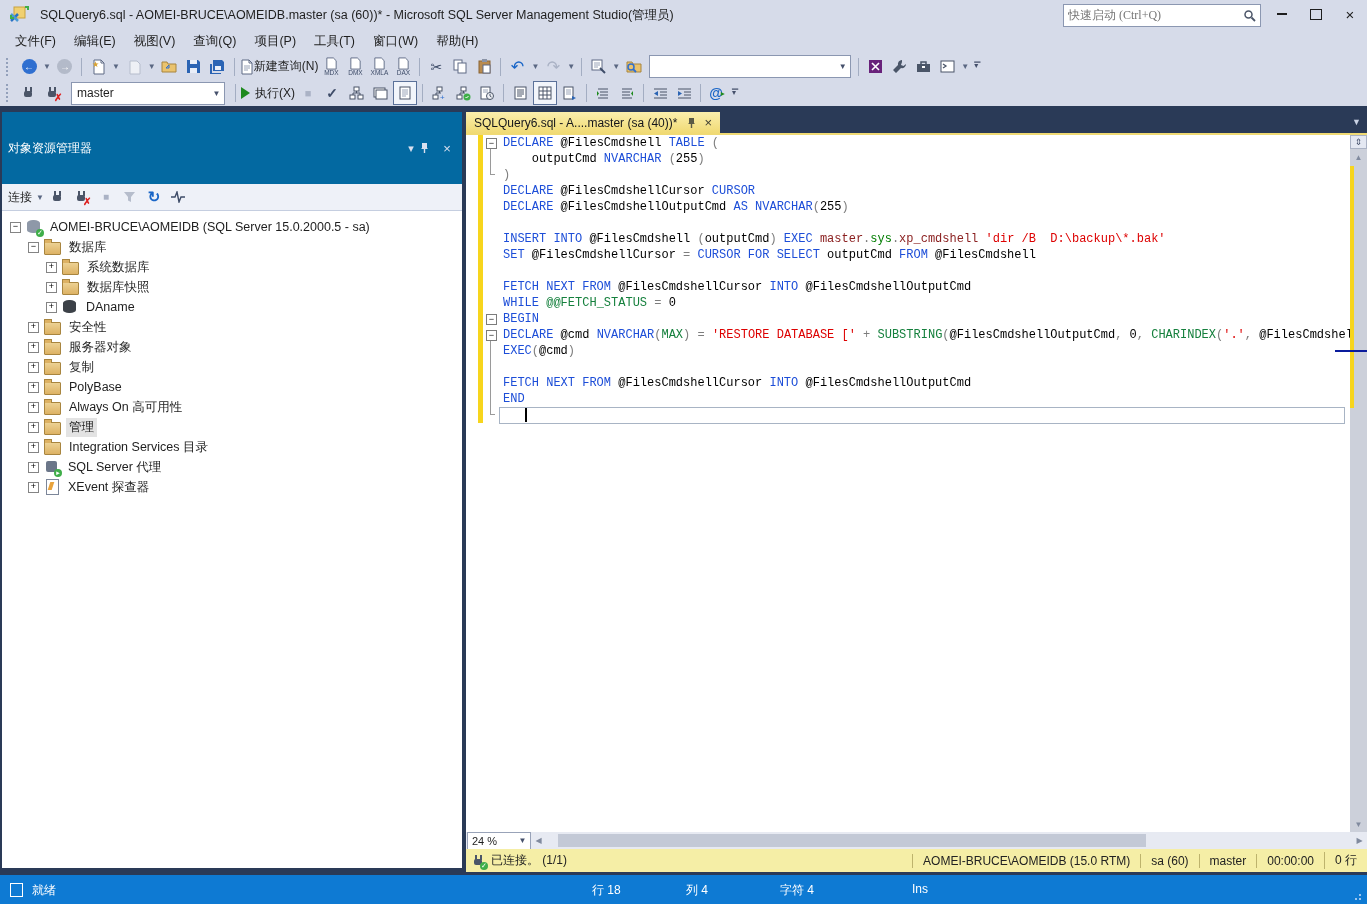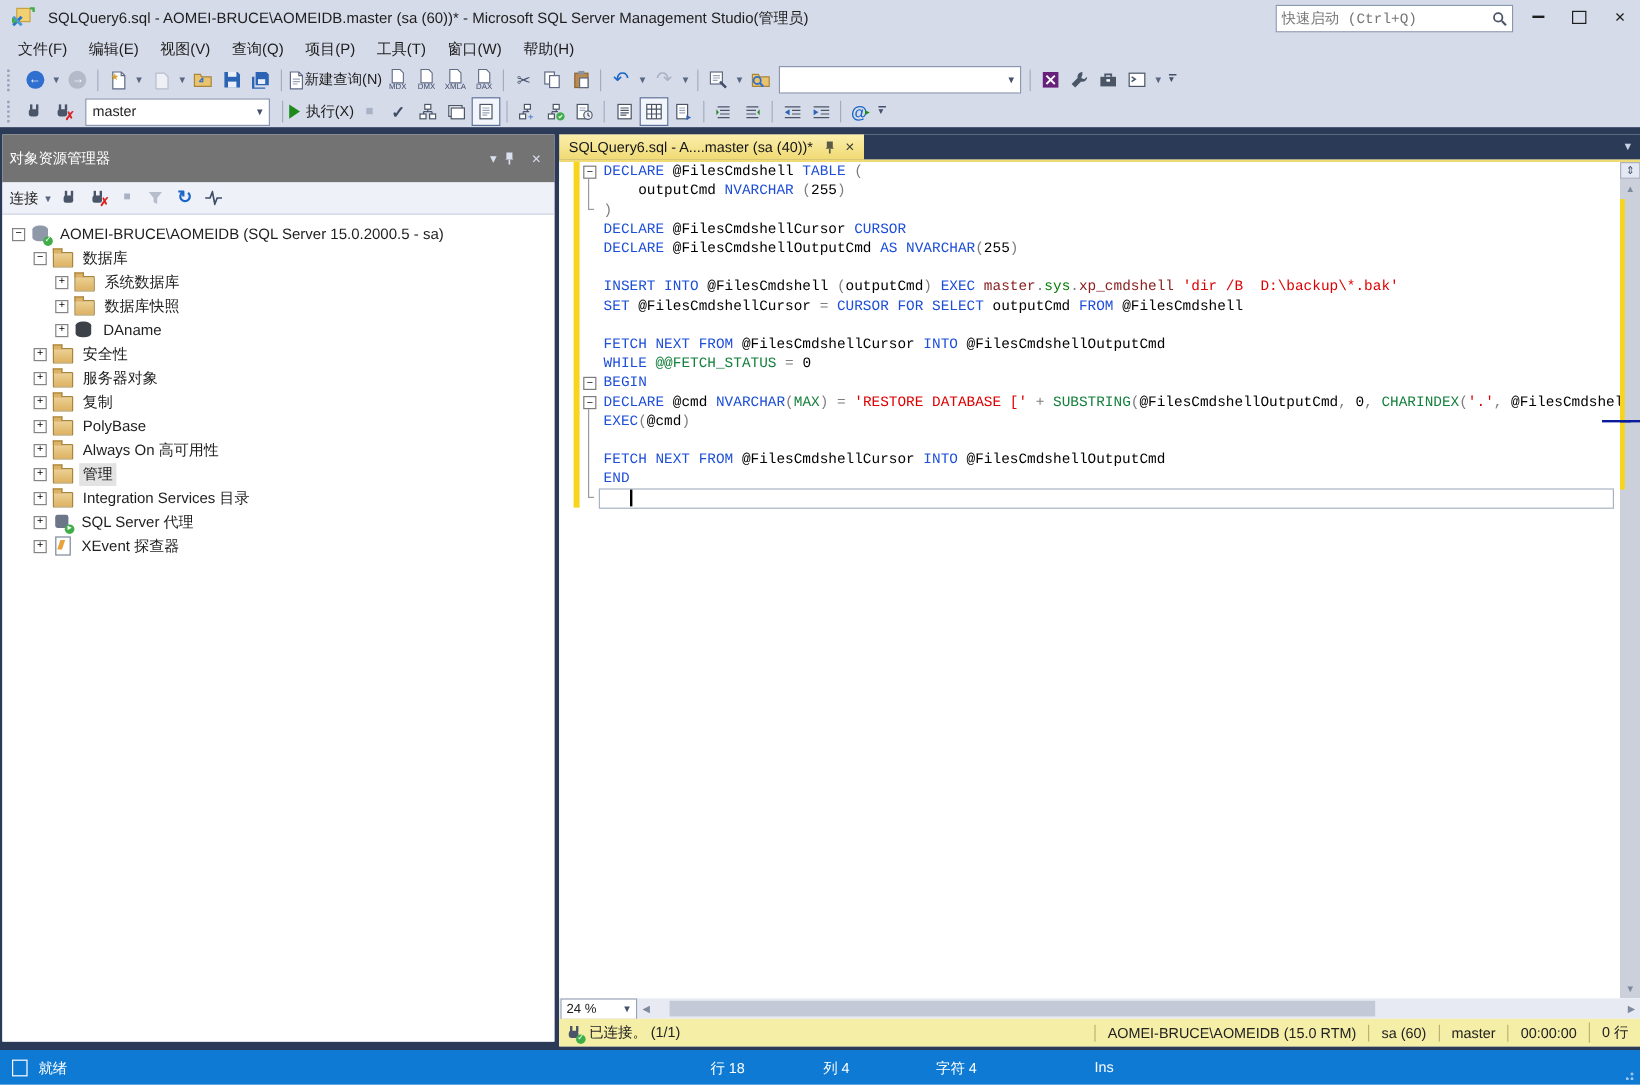--- a/index.html
+++ b/index.html
@@ -6,21 +6,21 @@
   body{width:1367px;height:904px;overflow:hidden;font-family:"Liberation Sans",sans-serif;
        -webkit-font-smoothing:antialiased;}
   #app{position:relative;width:1367px;height:904px;background:#d6dbe9;color:#1e1e1e;font-size:12px}
 
   
   #titlebar{position:absolute;left:0;top:0;width:100%;height:30px;display:flex;align-items:center}
   #app-icon{width:20px;height:20px;margin:0 10px 0 10px;position:relative}
   #window-title{font-size:12.5px;white-space:nowrap}
   #quicklaunch{position:absolute;left:1063px;top:4px;width:196px;height:21px;background:#fff;
      border:1px solid #8b97b1;display:flex;align-items:center}
-  #quicklaunch input{flex:1;border:0;outline:none;font-size:12px;color:#555;padding:0 4px;background:transparent;font-family:Liberation Mono, monospace}
+  #quicklaunch input{flex:1;border:0;outline:none;font-size:12px;color:#555;padding:0 4px;background:transparent;font-family:Liberation Serif, serif}
   .winbtn{position:absolute;top:0;width:34px;height:28px;display:flex;align-items:center;justify-content:center;color:#1e1e1e}
   .minbar{width:10px;height:2px;background:#1e1e1e}
   .maxbox{width:10px;height:9px;border:1.5px solid #1e1e1e}
   
   #menubar{position:absolute;left:0;top:30px;width:100%;height:23px;display:flex;align-items:center;padding-left:6px}
   .menu-item{padding:3px 9px;font-size:12.5px;cursor:default}
   
   .toolbar{position:absolute;left:0;width:100%;display:flex;align-items:center;padding-left:4px}
   #toolbar1{top:53px;height:27px}
   #toolbar2{top:80px;height:26px}
@@ -36,21 +36,21 @@
   .combo{height:21px;background:#fff;border:1px solid #8b97b1;display:flex;align-items:center;font-size:12px}
   .combo .cval{flex:1;padding:0 5px;text-align:left}
   .combo .cbtn{width:15px;text-align:center;font-size:8px;color:#45506b}
   .mini-label{font-size:6.5px;line-height:6px;color:#3e4c68;display:block;text-align:center}
   .qdoc{display:flex;flex-direction:column;align-items:center;justify-content:center}
   .overflow-chev{display:flex;flex-direction:column;line-height:4px;font-size:8px;color:#45506b;margin-left:3px}
   
   #mdi{position:absolute;left:0;top:106px;width:1367px;height:769px;background:#2a3a57}
   
   #object-explorer{position:absolute;left:2px;top:6px;width:460px;height:756px;background:#fff;display:flex;flex-direction:column}
-  #oe-header{height:40px;background:#737373;color:#fff;display:flex;align-items:center;padding:0 6px;font-size:12px}
+  #oe-header{height:40px;background:#0369a1;color:#fff;display:flex;align-items:center;padding:16px 6px;font-size:12px}
   #oe-header .sp{flex:1}
   .hbtn{width:18px;text-align:center;color:#d9e0ef;font-size:11px}
   #oe-toolbar{height:26px;background:#eef1f8;border-bottom:1px solid #c5cee0;display:flex;align-items:center;padding:0 4px;font-size:12px}
   #oe-tree{flex:1;overflow:hidden;padding-top:6px;background:#fff}
   .tree-row{height:20px;display:flex;align-items:center;font-size:12.5px;white-space:nowrap}
   .expander{width:9px;height:9px;border:1px solid #848484;background:#fff;font-size:9px;line-height:7px;text-align:center;color:#000;margin-right:5px;flex:none}
   .ticon{width:16px;height:16px;margin-right:5px;flex:none;position:relative}
   .ticon.folder{width:15px;height:11px;background:linear-gradient(#ecd193,#ddb264);border:1px solid #a8853f;border-radius:1px;margin-top:2px}
   .ticon.folder::before{content:"";position:absolute;left:-1px;top:-4px;width:6px;height:3px;background:#ddb264;border:1px solid #a8853f;border-bottom:0}
   .cyl{position:absolute;left:1px;top:1px;width:13px;height:13px;background:#3c4148;border-radius:6px/3px}

